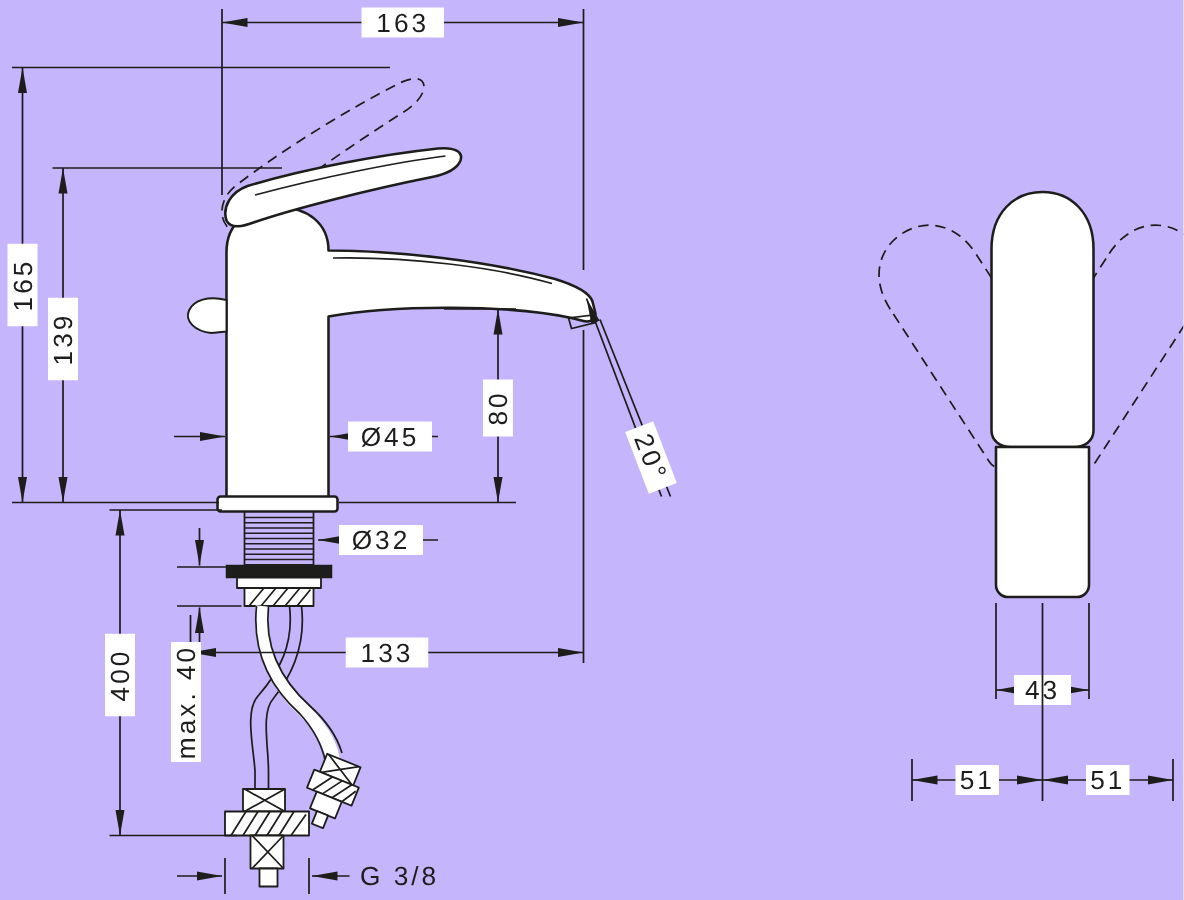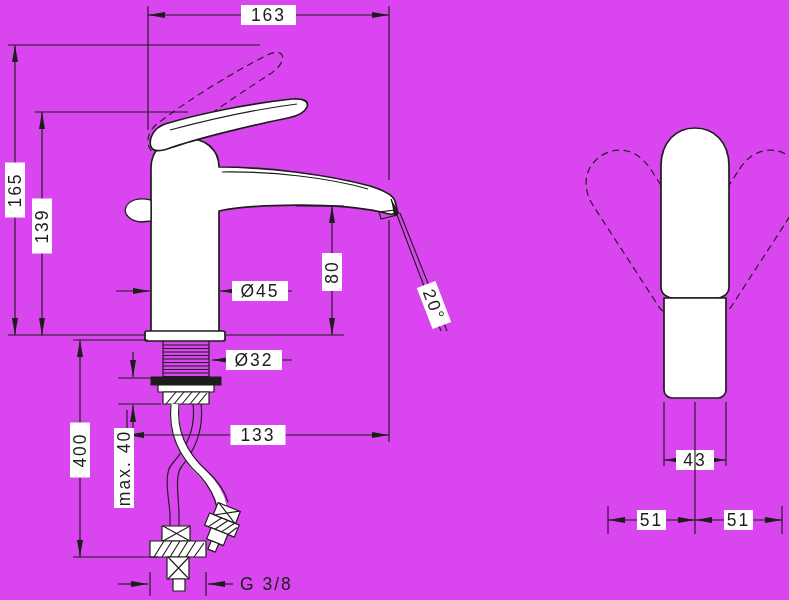--- a/index.html
+++ b/index.html
@@ -1,16 +1,16 @@
 <!DOCTYPE html>
 <html><head>
 <meta charset="utf-8">
 <style>
   html,body{margin:0;padding:0;background:#fff;}
-  .stage{position:relative;width:789px;height:600px;background:#d946ef;overflow:hidden;}
+  .stage{position:relative;width:789px;height:600px;background:#c4b5fd;overflow:hidden;}
   svg{display:block;}
   .fillw{fill:#fff;stroke:#1d1d1b;stroke-width:1.7;stroke-linejoin:round;}
   .filld{fill:#1d1d1b;stroke:#1d1d1b;stroke-width:1;}
   .thin{fill:none;stroke:#1d1d1b;stroke-width:1.15;}
   .dash{stroke-dasharray:7 4.5;}
   .dim{font-family:"Liberation Sans","DejaVu Sans",sans-serif;font-size:17.5px;fill:#1d1d1b;letter-spacing:2px;text-anchor:middle;dominant-baseline:central;}
   .bg{fill:#fff;}
 </style>
 </head>
 <body>

